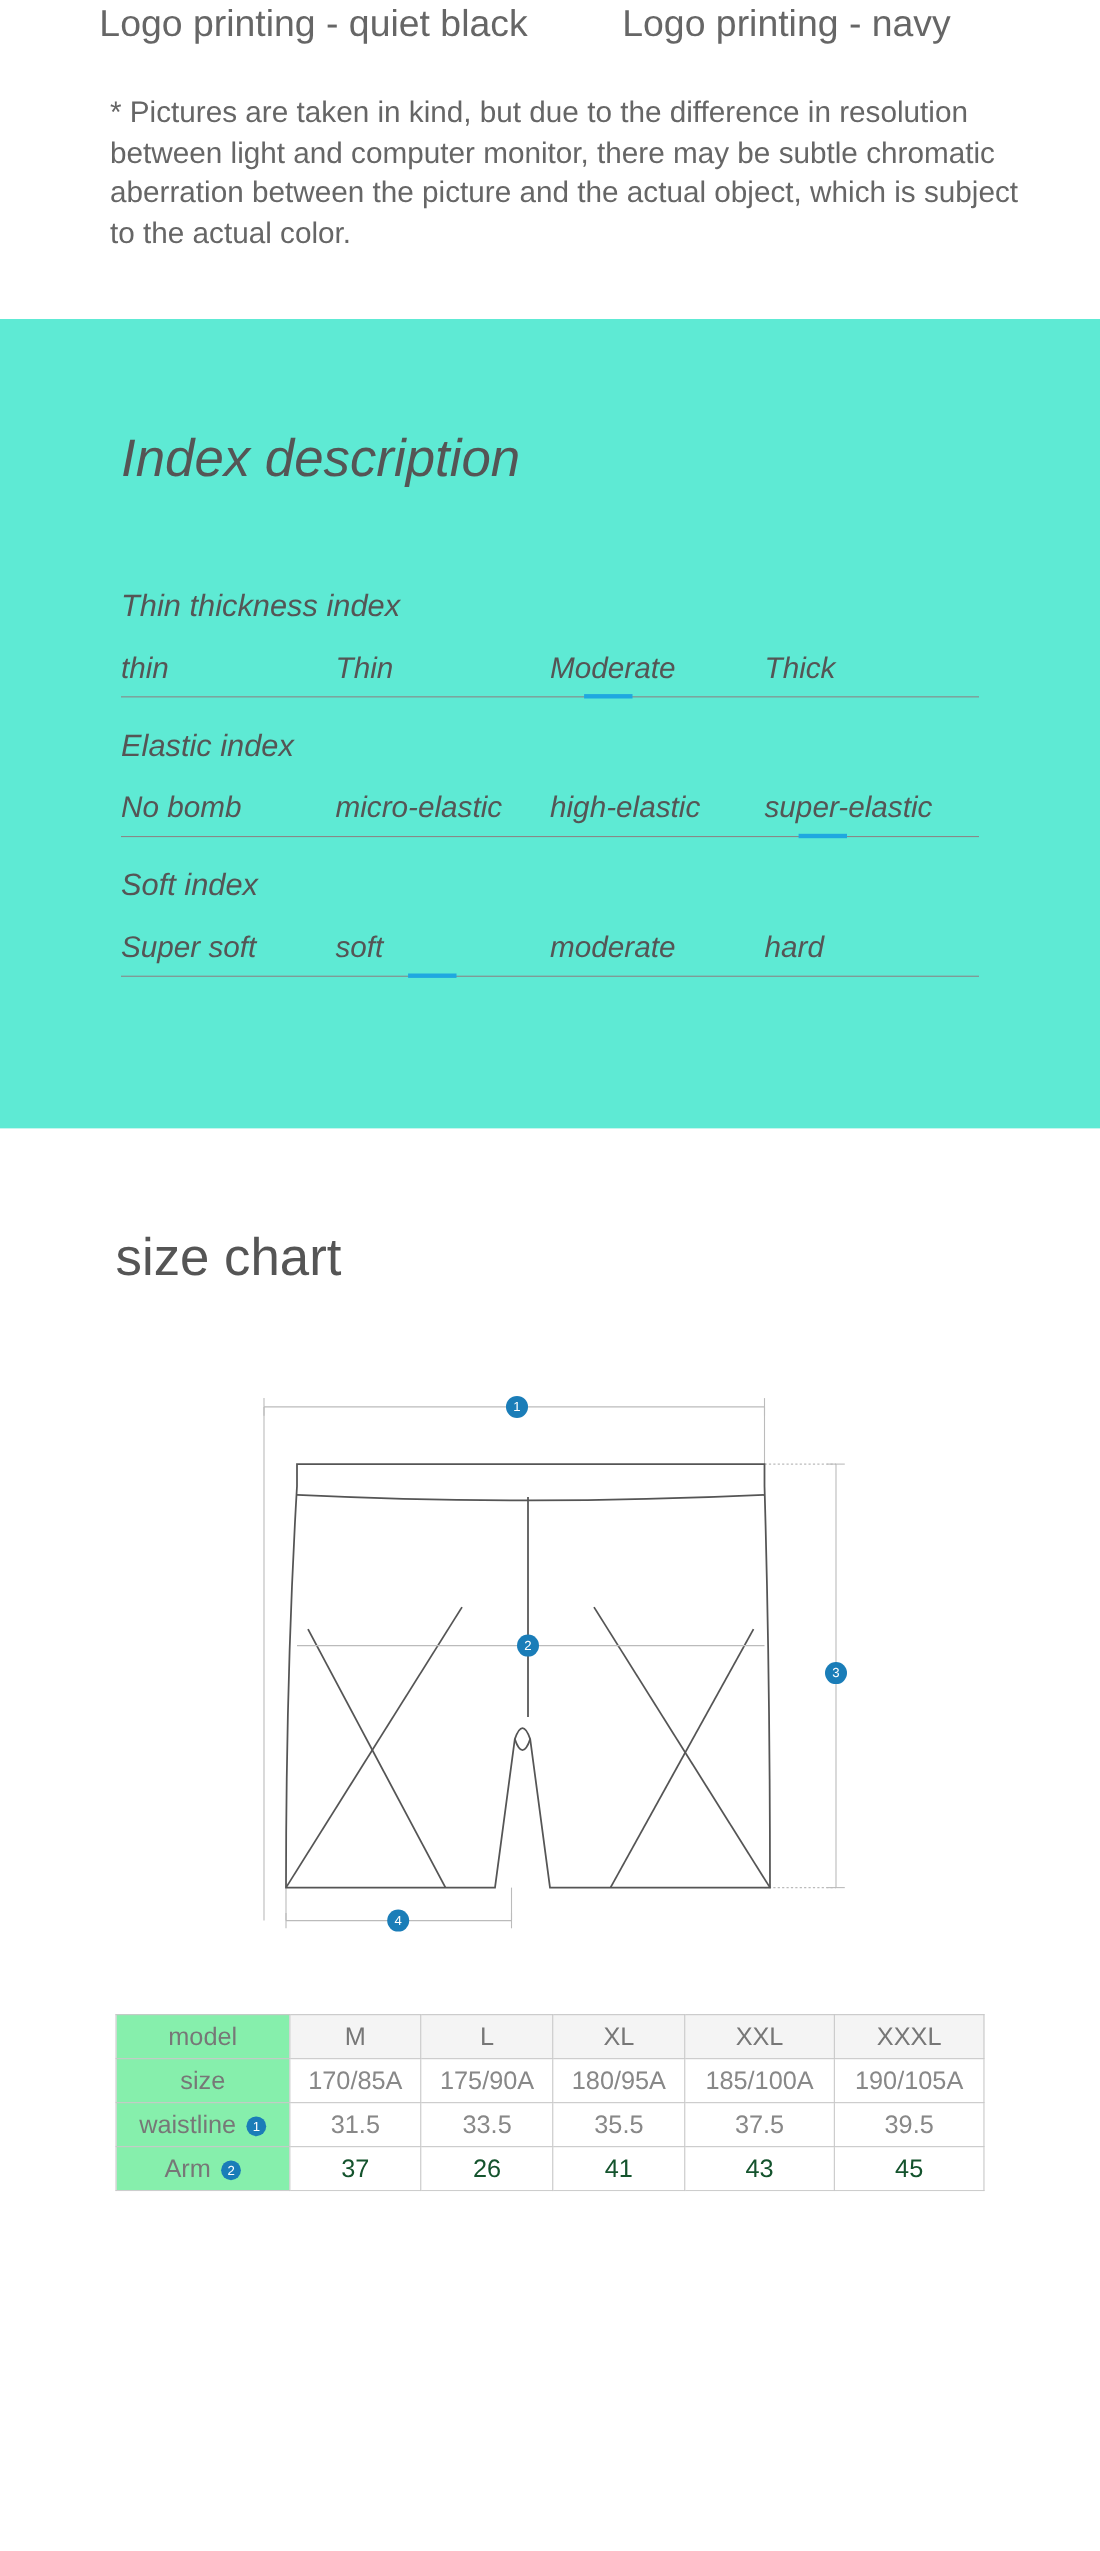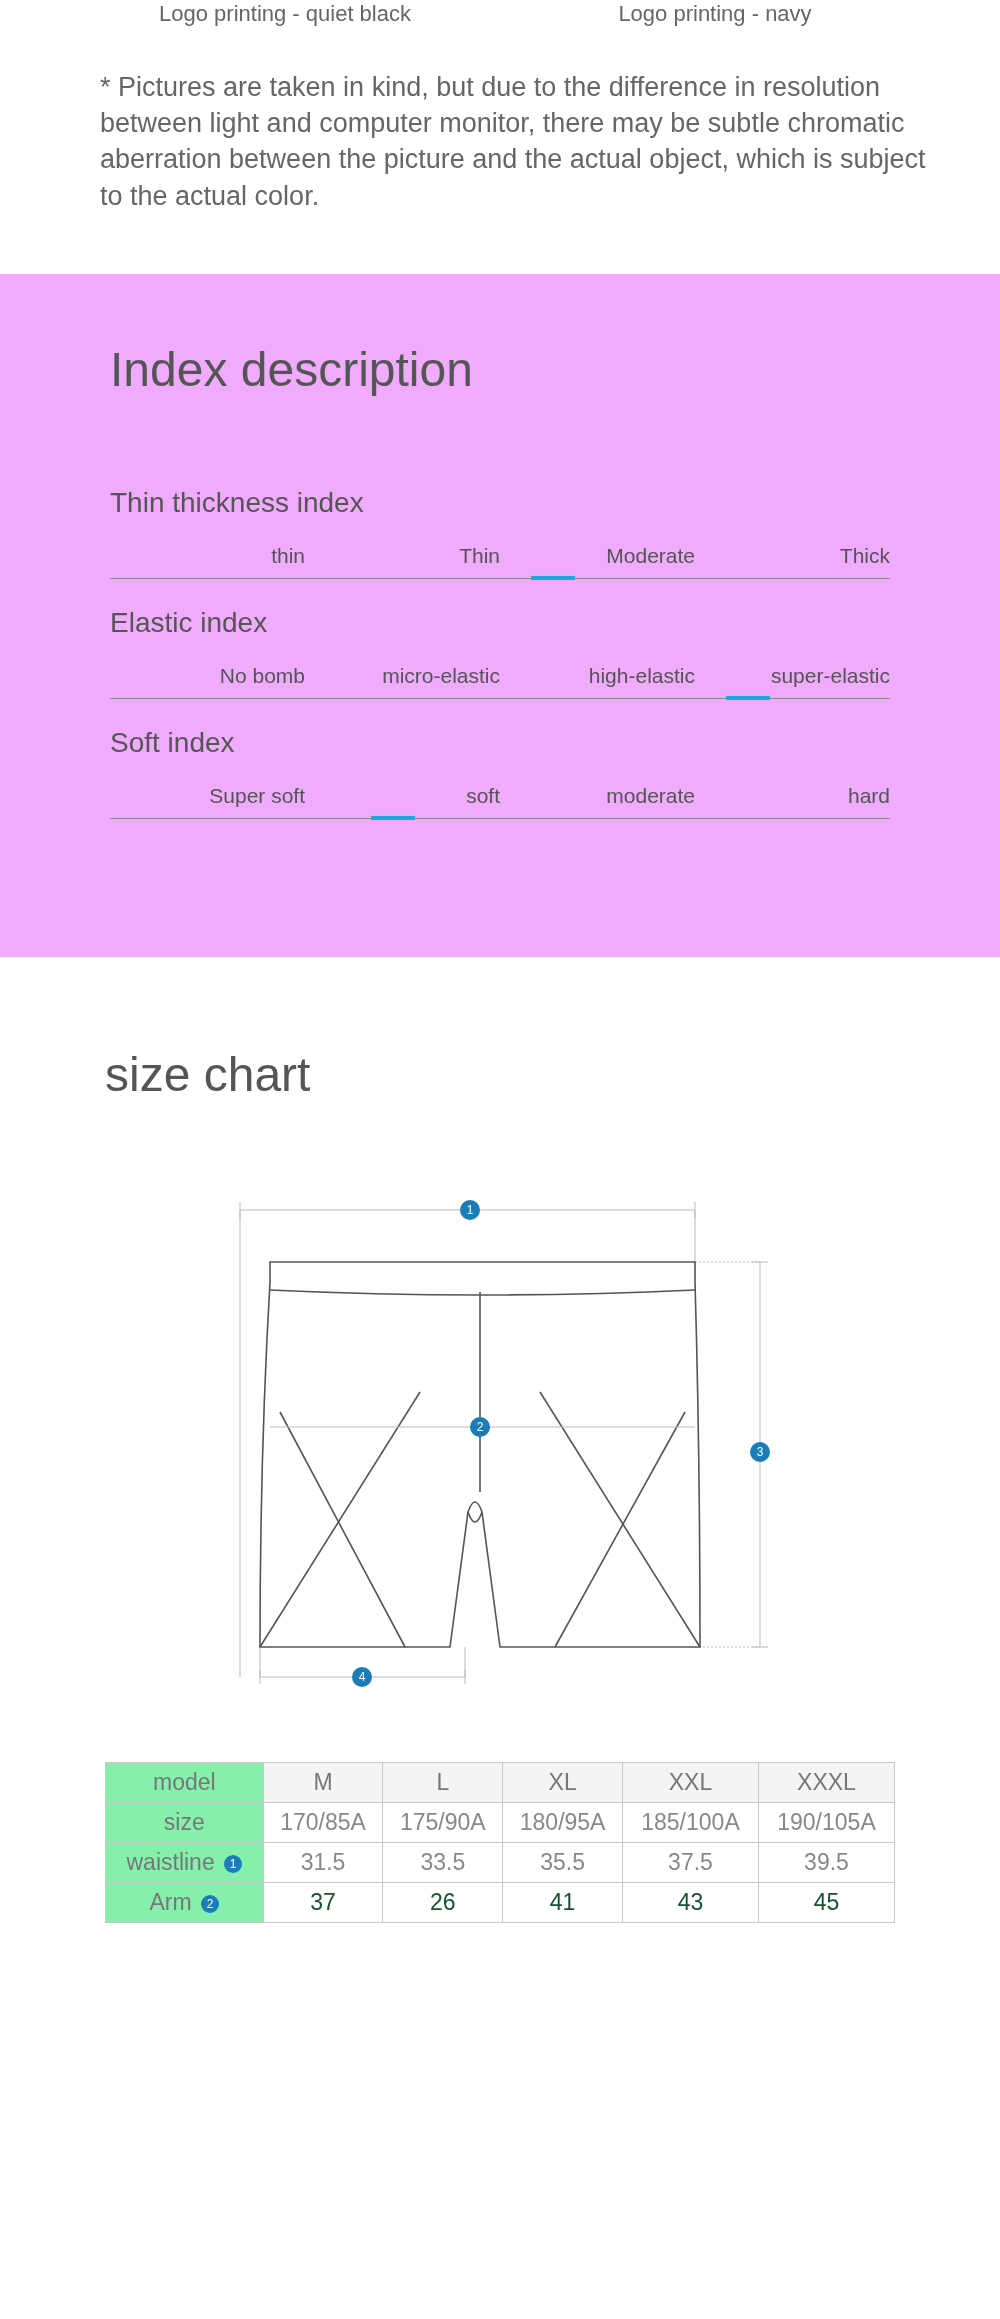--- a/index.html
+++ b/index.html
@@ -10,33 +10,34 @@
     color: #555;
     font-weight: 300;
   }
   .top-labels {
     display: flex;
     padding: 0 70px 40px 70px;
   }
   .top-labels .col {
     flex: 1;
     text-align: center;
-    font-size: 22px;
+    font-size: 34px;
     color: #666;
     line-height: 1.3;
   }
   .disclaimer {
     padding: 0 60px 60px 100px;
     font-size: 27px;
     color: #666;
     line-height: 1.35;
   }
   .index-section {
-    background: #f0abfc;
-    padding: 68px 110px 110px 110px;
+    background: #5eead4;
+    padding: 100px 110px 110px 110px;
+    font-style: italic;
   }
   .section-title {
     font-size: 48px;
     color: #555;
     font-weight: 300;
     margin-bottom: 90px;
   }
   .index-group {
     margin-bottom: 28px;
   }
@@ -45,22 +46,22 @@
     color: #555;
     margin-bottom: 25px;
   }
   .index-row {
     display: flex;
     border-bottom: 1.5px solid #888;
     position: relative;
   }
   .index-cell {
     flex: 1;
-    text-align: right;
-    font-size: 21px;
+    text-align: left;
+    font-size: 27px;
     color: #555;
     padding-bottom: 10px;
     white-space: nowrap;
     position: relative;
   }
   .selected-marker {
     position: absolute;
     bottom: -2px;
     left: 50%;
     transform: translateX(-50%);

